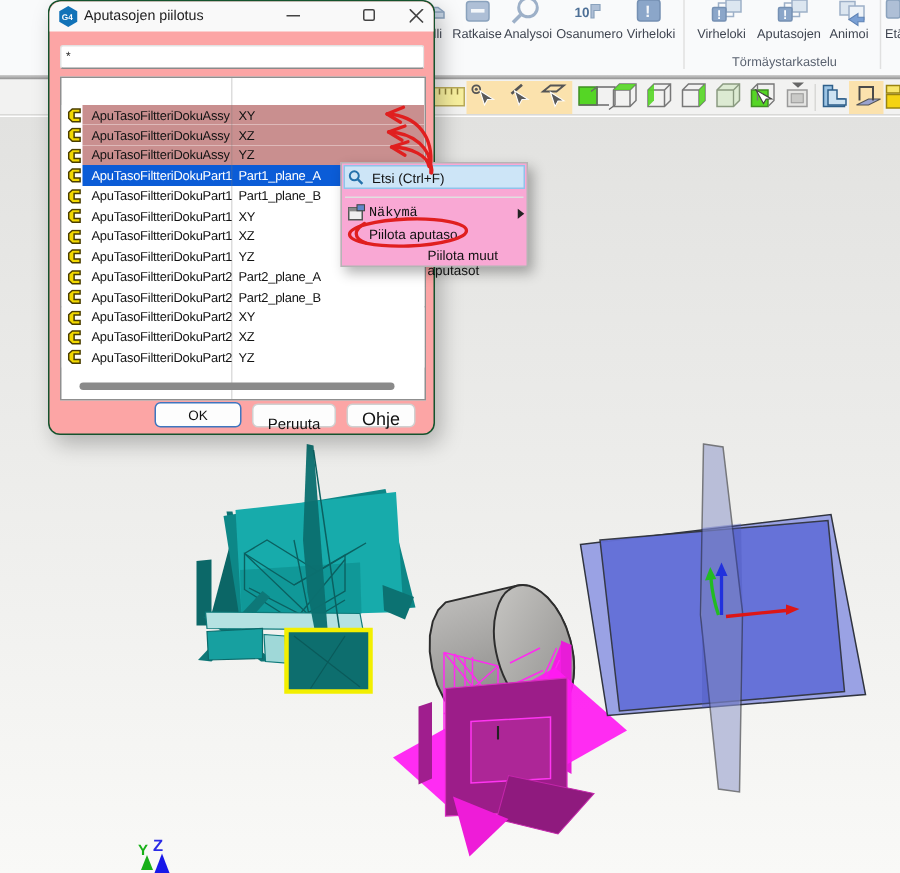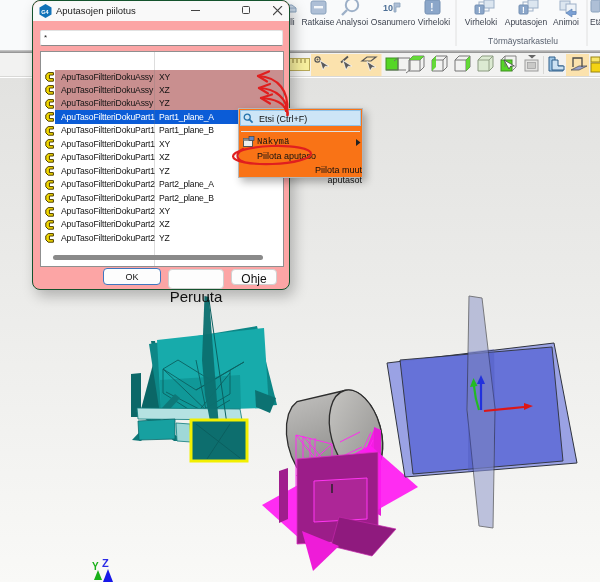--- a/index.html
+++ b/index.html
@@ -369,25 +369,25 @@
         </svg>
         <div class="abs" style="left:14px;top:0;width:228px;height:13.45px;background:#fff;color:#131313;">
           <span class="abs" style="left:6px;top:1.5px">ApuTasoFiltteriDokuPart2</span>
           <span class="abs" style="left:104px;top:1.5px">YZ</span>
         </div>
       </div>
     <div class="abs" style="left:113px;top:0;width:1px;height:214px;background:rgba(120,120,120,0.25);"></div>
     <div class="abs" style="left:12px;top:203px;width:210px;height:5px;background:#8a8a8a;border-radius:3px;"></div>
   </div>
   <div class="abs" style="left:70px;top:267px;width:58px;height:17px;background:#fdfdfd;border:1px solid #3f76bf;border-radius:4px;font-size:9px;text-align:center;padding-top:3px;color:#111;">OK</div>
-  <div class="abs" style="left:135px;top:268px;width:56px;height:16px;background:#fdfdfd;border:1px solid #d0d0d0;border-radius:4px;font-size:15px;text-align:center;padding-top:18px;color:#111;">Peruuta</div>
+  <div class="abs" style="left:135px;top:268px;width:56px;height:16px;background:#fdfdfd;border:1px solid #d0d0d0;border-radius:4px;font-size:10px;text-align:center;padding-top:8px;color:#111;">Peruuta</div>
   <div class="abs" style="left:198px;top:268px;width:46px;height:16px;background:#fdfdfd;border:1px solid #d0d0d0;border-radius:4px;font-size:12px;text-align:center;padding-top:2px;color:#111;">Ohje</div>
 </div>
 
-<div class="abs" id="menu" style="left:238px;top:108px;width:125px;height:70px;background:#f97316;border:1px solid #b5b5b5;box-shadow:3px 4px 8px rgba(0,0,0,0.3);font-size:9px;color:#111;text-align:right;">
+<div class="abs" id="menu" style="left:227px;top:108px;width:125px;height:70px;background:#f9a8d4;border:1px solid #b5b5b5;box-shadow:3px 4px 8px rgba(0,0,0,0.3);font-size:9px;color:#111;">
   <div class="abs" style="left:1px;top:1px;width:121px;height:16px;background:#cde5f7;border:1px solid #90c3ea;">
     <span class="abs" style="left:18px;top:3px;">Etsi (Ctrl+F)</span>
   </div>
   <svg class="abs" style="left:4px;top:4px" width="11" height="11">
       <circle cx="4.2" cy="4.2" r="3" fill="none" stroke="#2471ab" stroke-width="1.3"></circle>
       <line x1="6.6" y1="6.6" x2="9.6" y2="9.6" stroke="#2471ab" stroke-width="1.6"></line>
     </svg>
   <div class="abs" style="left:2px;top:21.5px;width:119px;height:1px;background:#e0e0e0;"></div>
   <svg class="abs" style="left:4px;top:27px" width="12" height="12">
       <rect x="0.5" y="2.5" width="9" height="8" fill="#eee" stroke="#555"></rect>

